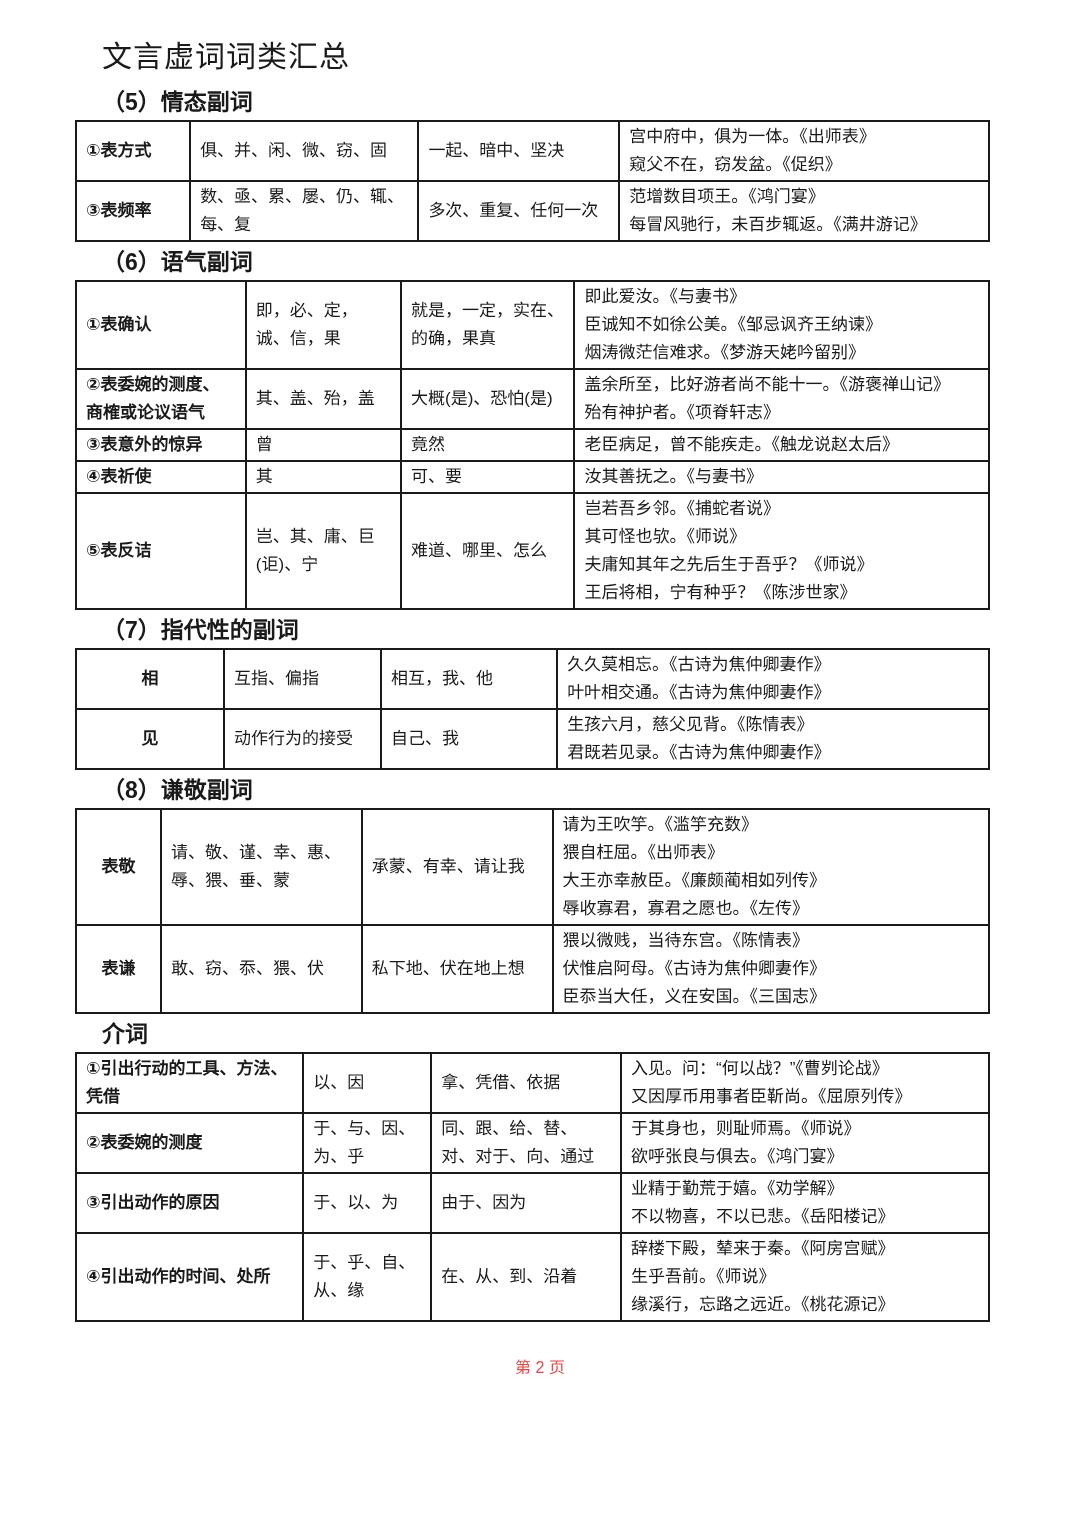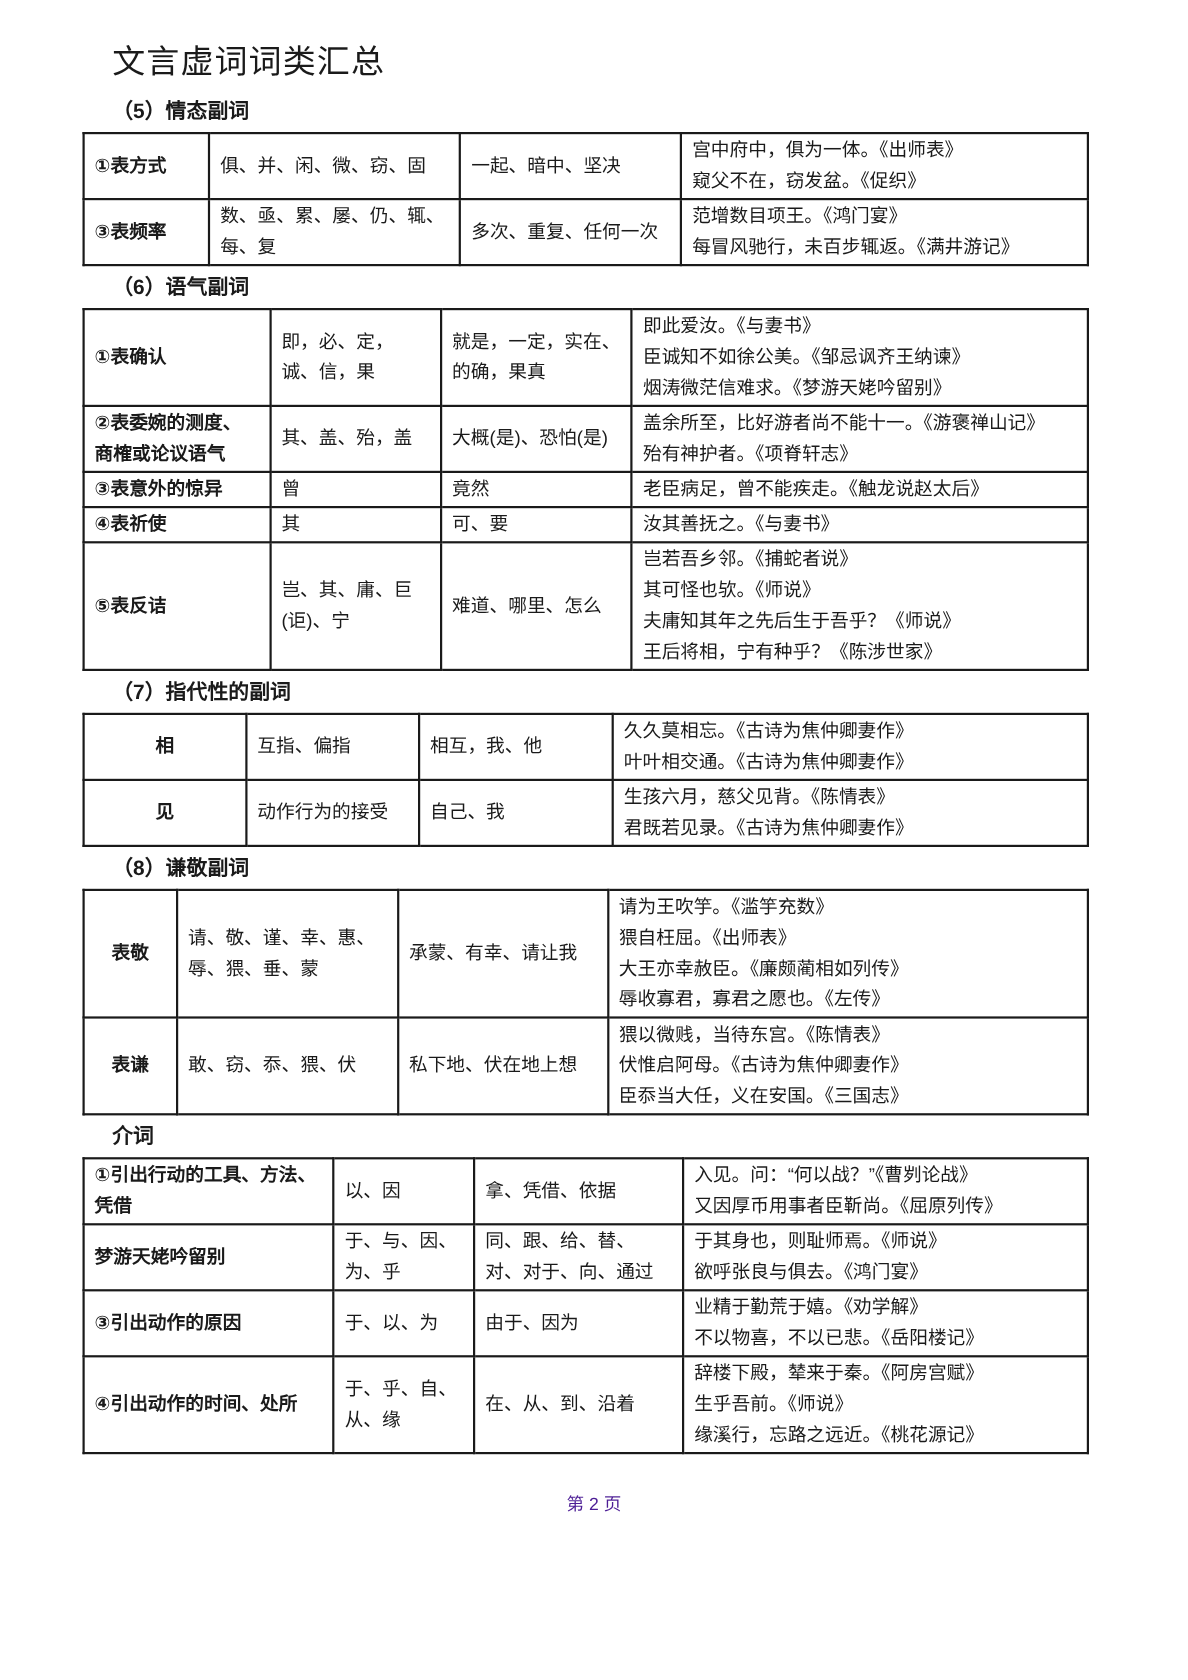--- a/index.html
+++ b/index.html
@@ -18,21 +18,21 @@
     padding-top: 40px;
   }
   .doc-title {
     font-size: 30px;
     font-weight: 400;
     letter-spacing: 1px;
     margin: 0 0 16px 27px;
     line-height: 34px;
   }
   .sec-heading {
-    font-size: 19px;
+    font-size: 23px;
     font-weight: 700;
     margin: 8px 0 6px 27px;
     line-height: 24px;
   }
   table.vocab {
     width: 100%;
     border-collapse: collapse;
     table-layout: fixed;
   }
   .vocab td {
@@ -51,21 +51,21 @@
   .t2 col:nth-child(1){width:18.6%} .t2 col:nth-child(2){width:17%}   .t2 col:nth-child(3){width:19%}   .t2 col:nth-child(4){width:45.4%}
   .t3 col:nth-child(1){width:16.2%} .t3 col:nth-child(2){width:17.2%} .t3 col:nth-child(3){width:19.3%} .t3 col:nth-child(4){width:47.3%}
   .t4 col:nth-child(1){width:9.3%}  .t4 col:nth-child(2){width:22%}   .t4 col:nth-child(3){width:20.9%} .t4 col:nth-child(4){width:47.8%}
   .t5 col:nth-child(1){width:24.9%} .t5 col:nth-child(2){width:14%}   .t5 col:nth-child(3){width:20.8%} .t5 col:nth-child(4){width:40.3%}
 
   .page-footer {
     width: 1080px;
     text-align: center;
     font-size: 16px;
     margin-top: 32px;
-    color: #4c1d95;
+    color: #ef4444;
   }
 </style>
 </head>
 <body>
 
 <main class="page">
 
   <h1 class="doc-title">文言虚词词类汇总</h1>
 
   <section>
@@ -240,21 +240,21 @@
           <tr>
             <td class="label">①引出行动的工具、方法、凭借</td>
             <td class="words">以、因</td>
             <td class="meaning">拿、凭借、依据</td>
             <td class="examples">
               <div>入见。问：“何以战？”《曹刿论战》</div>
               <div>又因厚币用事者臣靳尚。《屈原列传》</div>
             </td>
           </tr>
           <tr>
-            <td class="label">梦游天姥吟留别</td>
+            <td class="label">②表委婉的测度</td>
             <td class="words">于、与、因、为、乎</td>
             <td class="meaning">同、跟、给、替、对、对于、向、通过</td>
             <td class="examples">
               <div>于其身也，则耻师焉。《师说》</div>
               <div>欲呼张良与俱去。《鸿门宴》</div>
             </td>
           </tr>
           <tr>
             <td class="label">③引出动作的原因</td>
             <td class="words">于、以、为</td>

